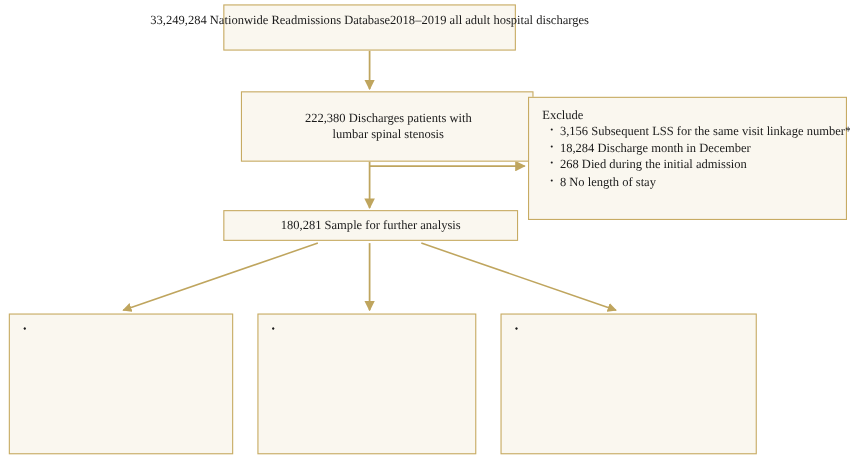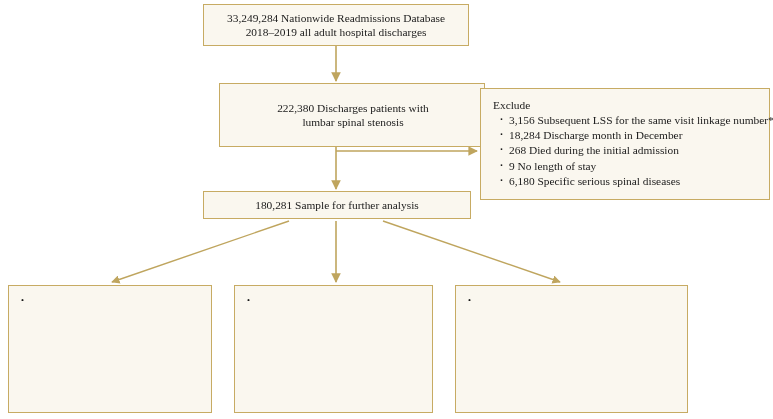--- a/index.html
+++ b/index.html
@@ -39,21 +39,21 @@
     font-size: 11.4px;
     line-height: 14.4px;
     white-space: nowrap;
   }
 
   .center .line { text-align: center; }
 
   
   #node-top {
     left: 203px; top: 4px; width: 266px; height: 42px;
-    display: flex; flex-direction: column; justify-content: center;
+    display: flex; justify-content: center;
   }
 
   
   #node-lss {
     left: 219px; top: 83px; width: 266px; height: 64px;
     display: flex; flex-direction: column; justify-content: center; padding-left: 12px;
   }
 
   
   #node-exclude {
@@ -169,22 +169,21 @@
   <span class="line">222,380 Discharges patients with</span>
   <span class="line">lumbar spinal stenosis</span>
 </div>
 
 <div class="node" id="node-exclude">
   <span class="head">Exclude</span>
   <ul>
     <li>3,156 Subsequent LSS for the same visit linkage number*</li>
     <li>18,284 Discharge month in December</li>
     <li>268 Died during the initial admission</li>
-    <li>9 No length of stay</li>
-    <li>6,180 Specific serious spinal diseases</li>
+    <li>8 No length of stay</li>
   </ul>
 </div>
 
 <div class="node center" id="node-sample">
   <span class="line">180,281 Sample for further analysis</span>
 </div>
 
 <div class="node leaf" id="node-leaf-0">
   <span class="para"></span>
   <span class="para indent"></span>

